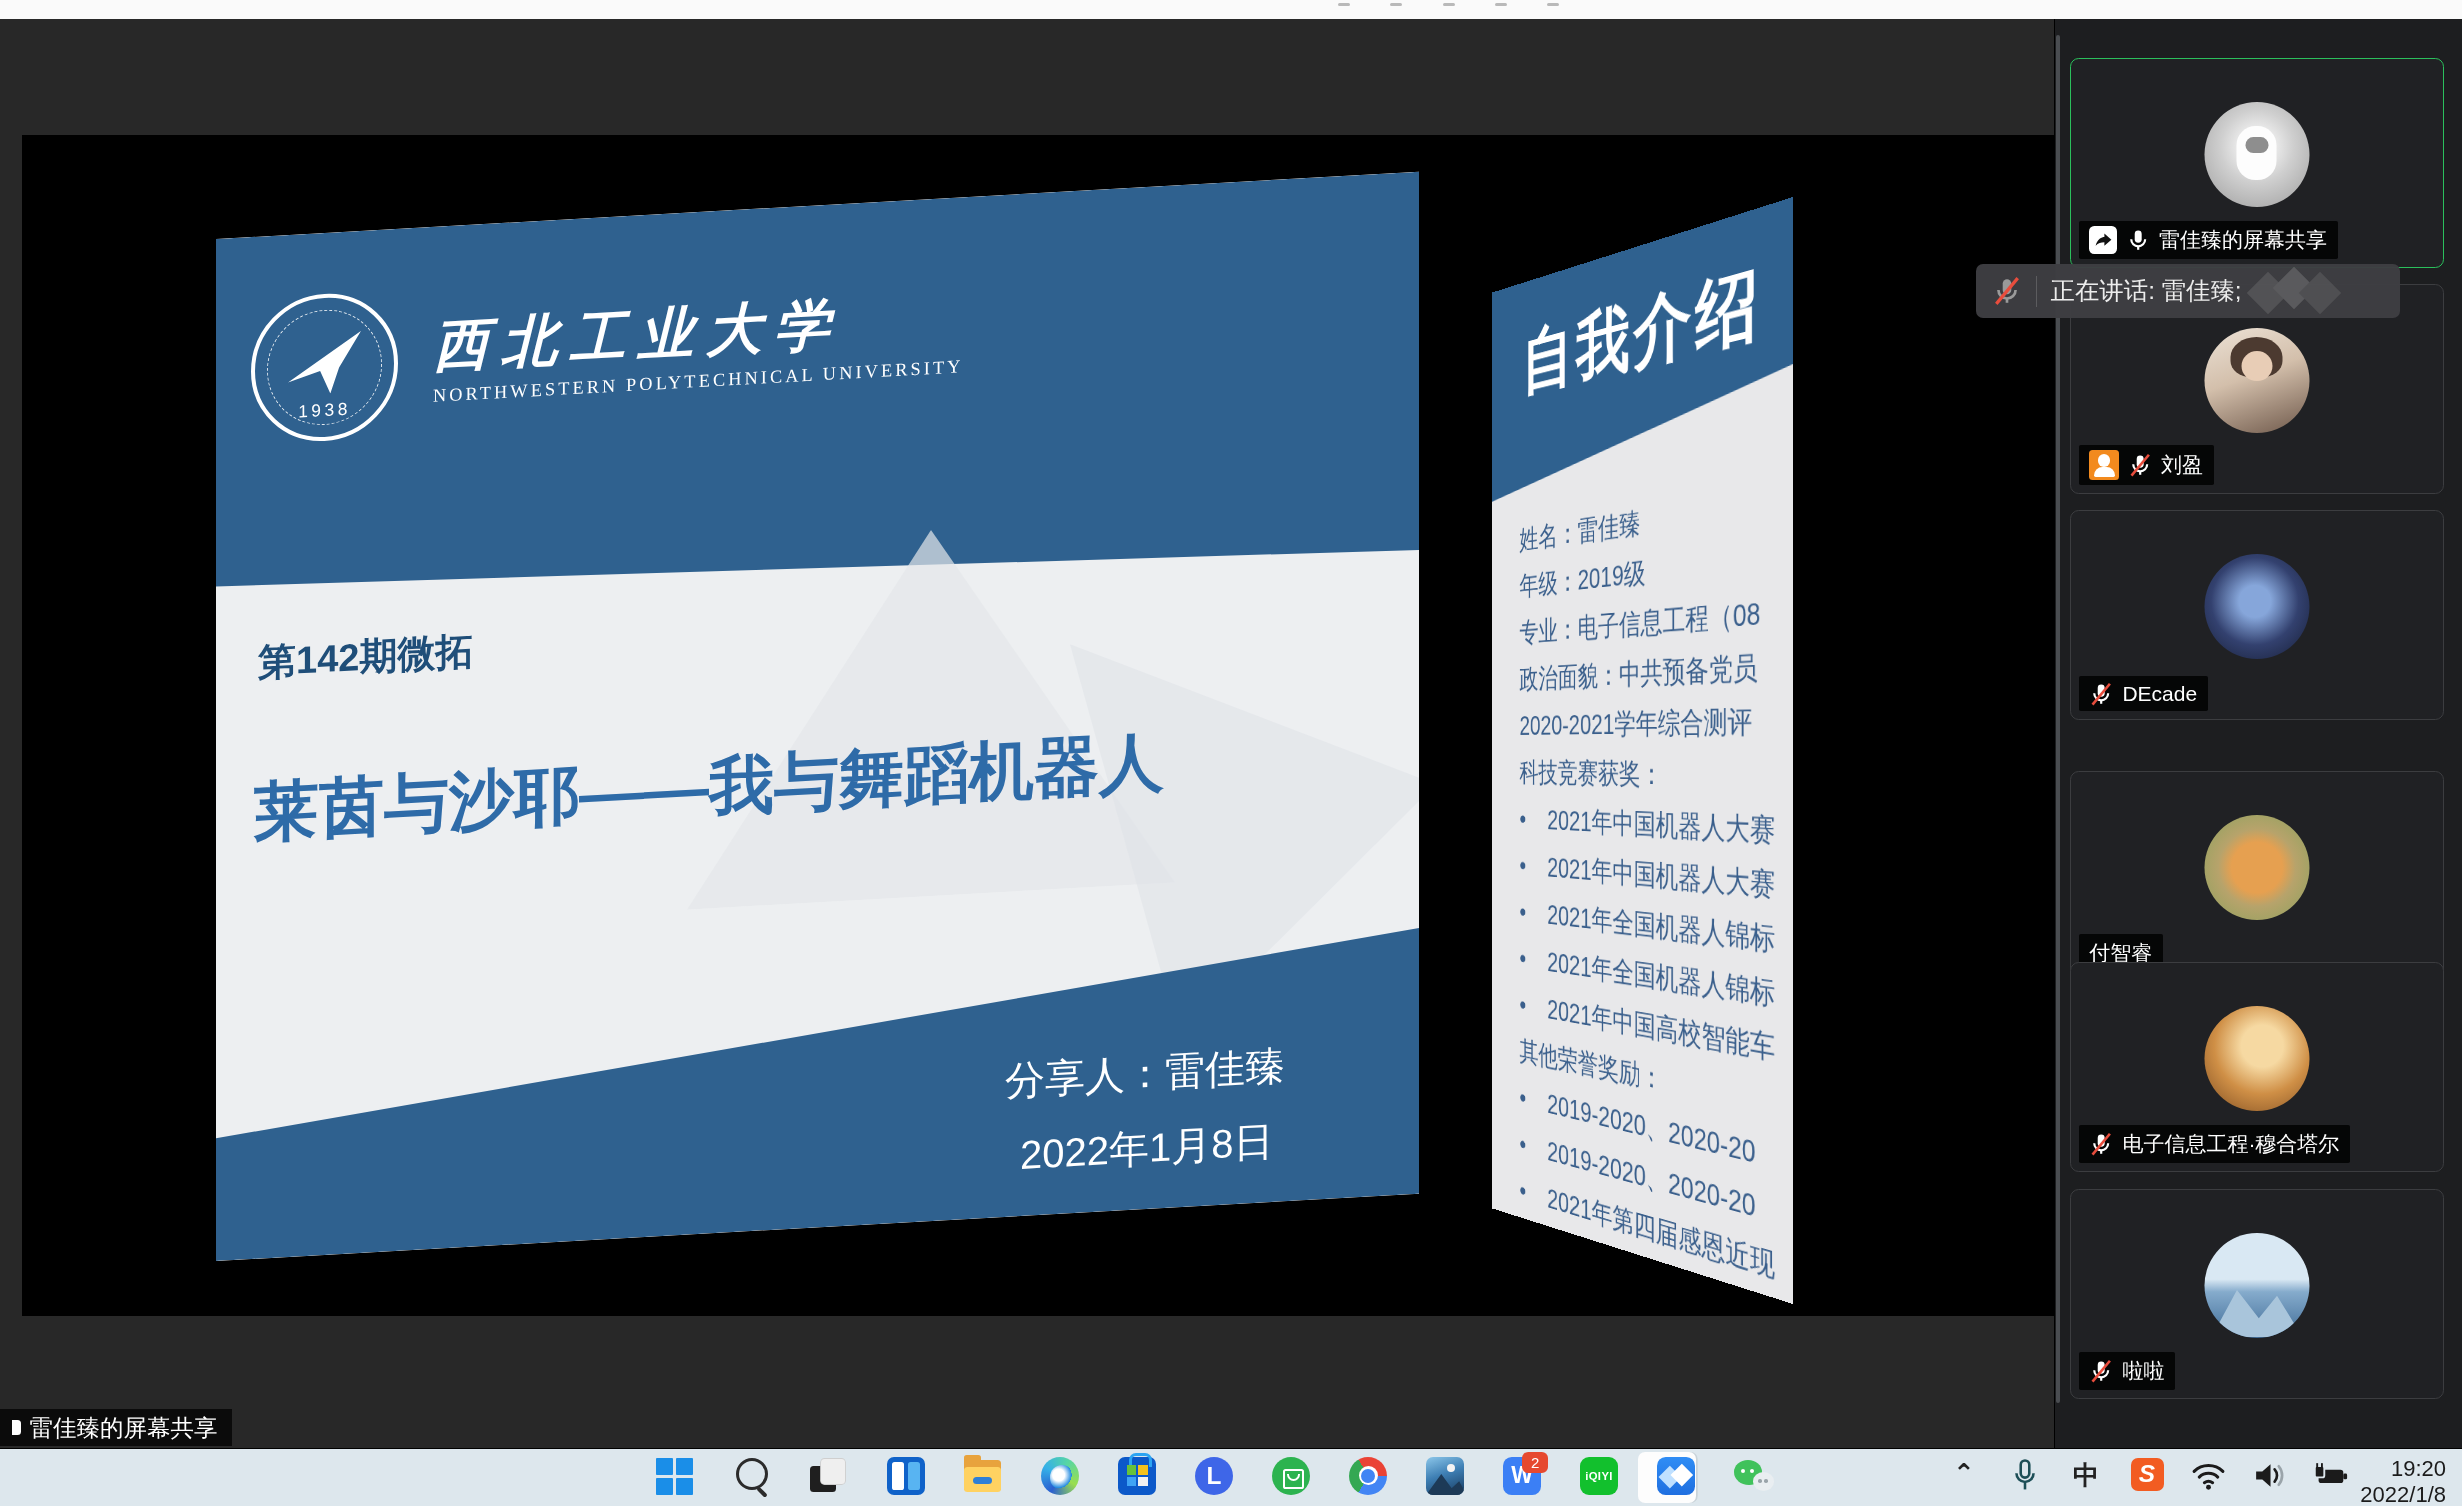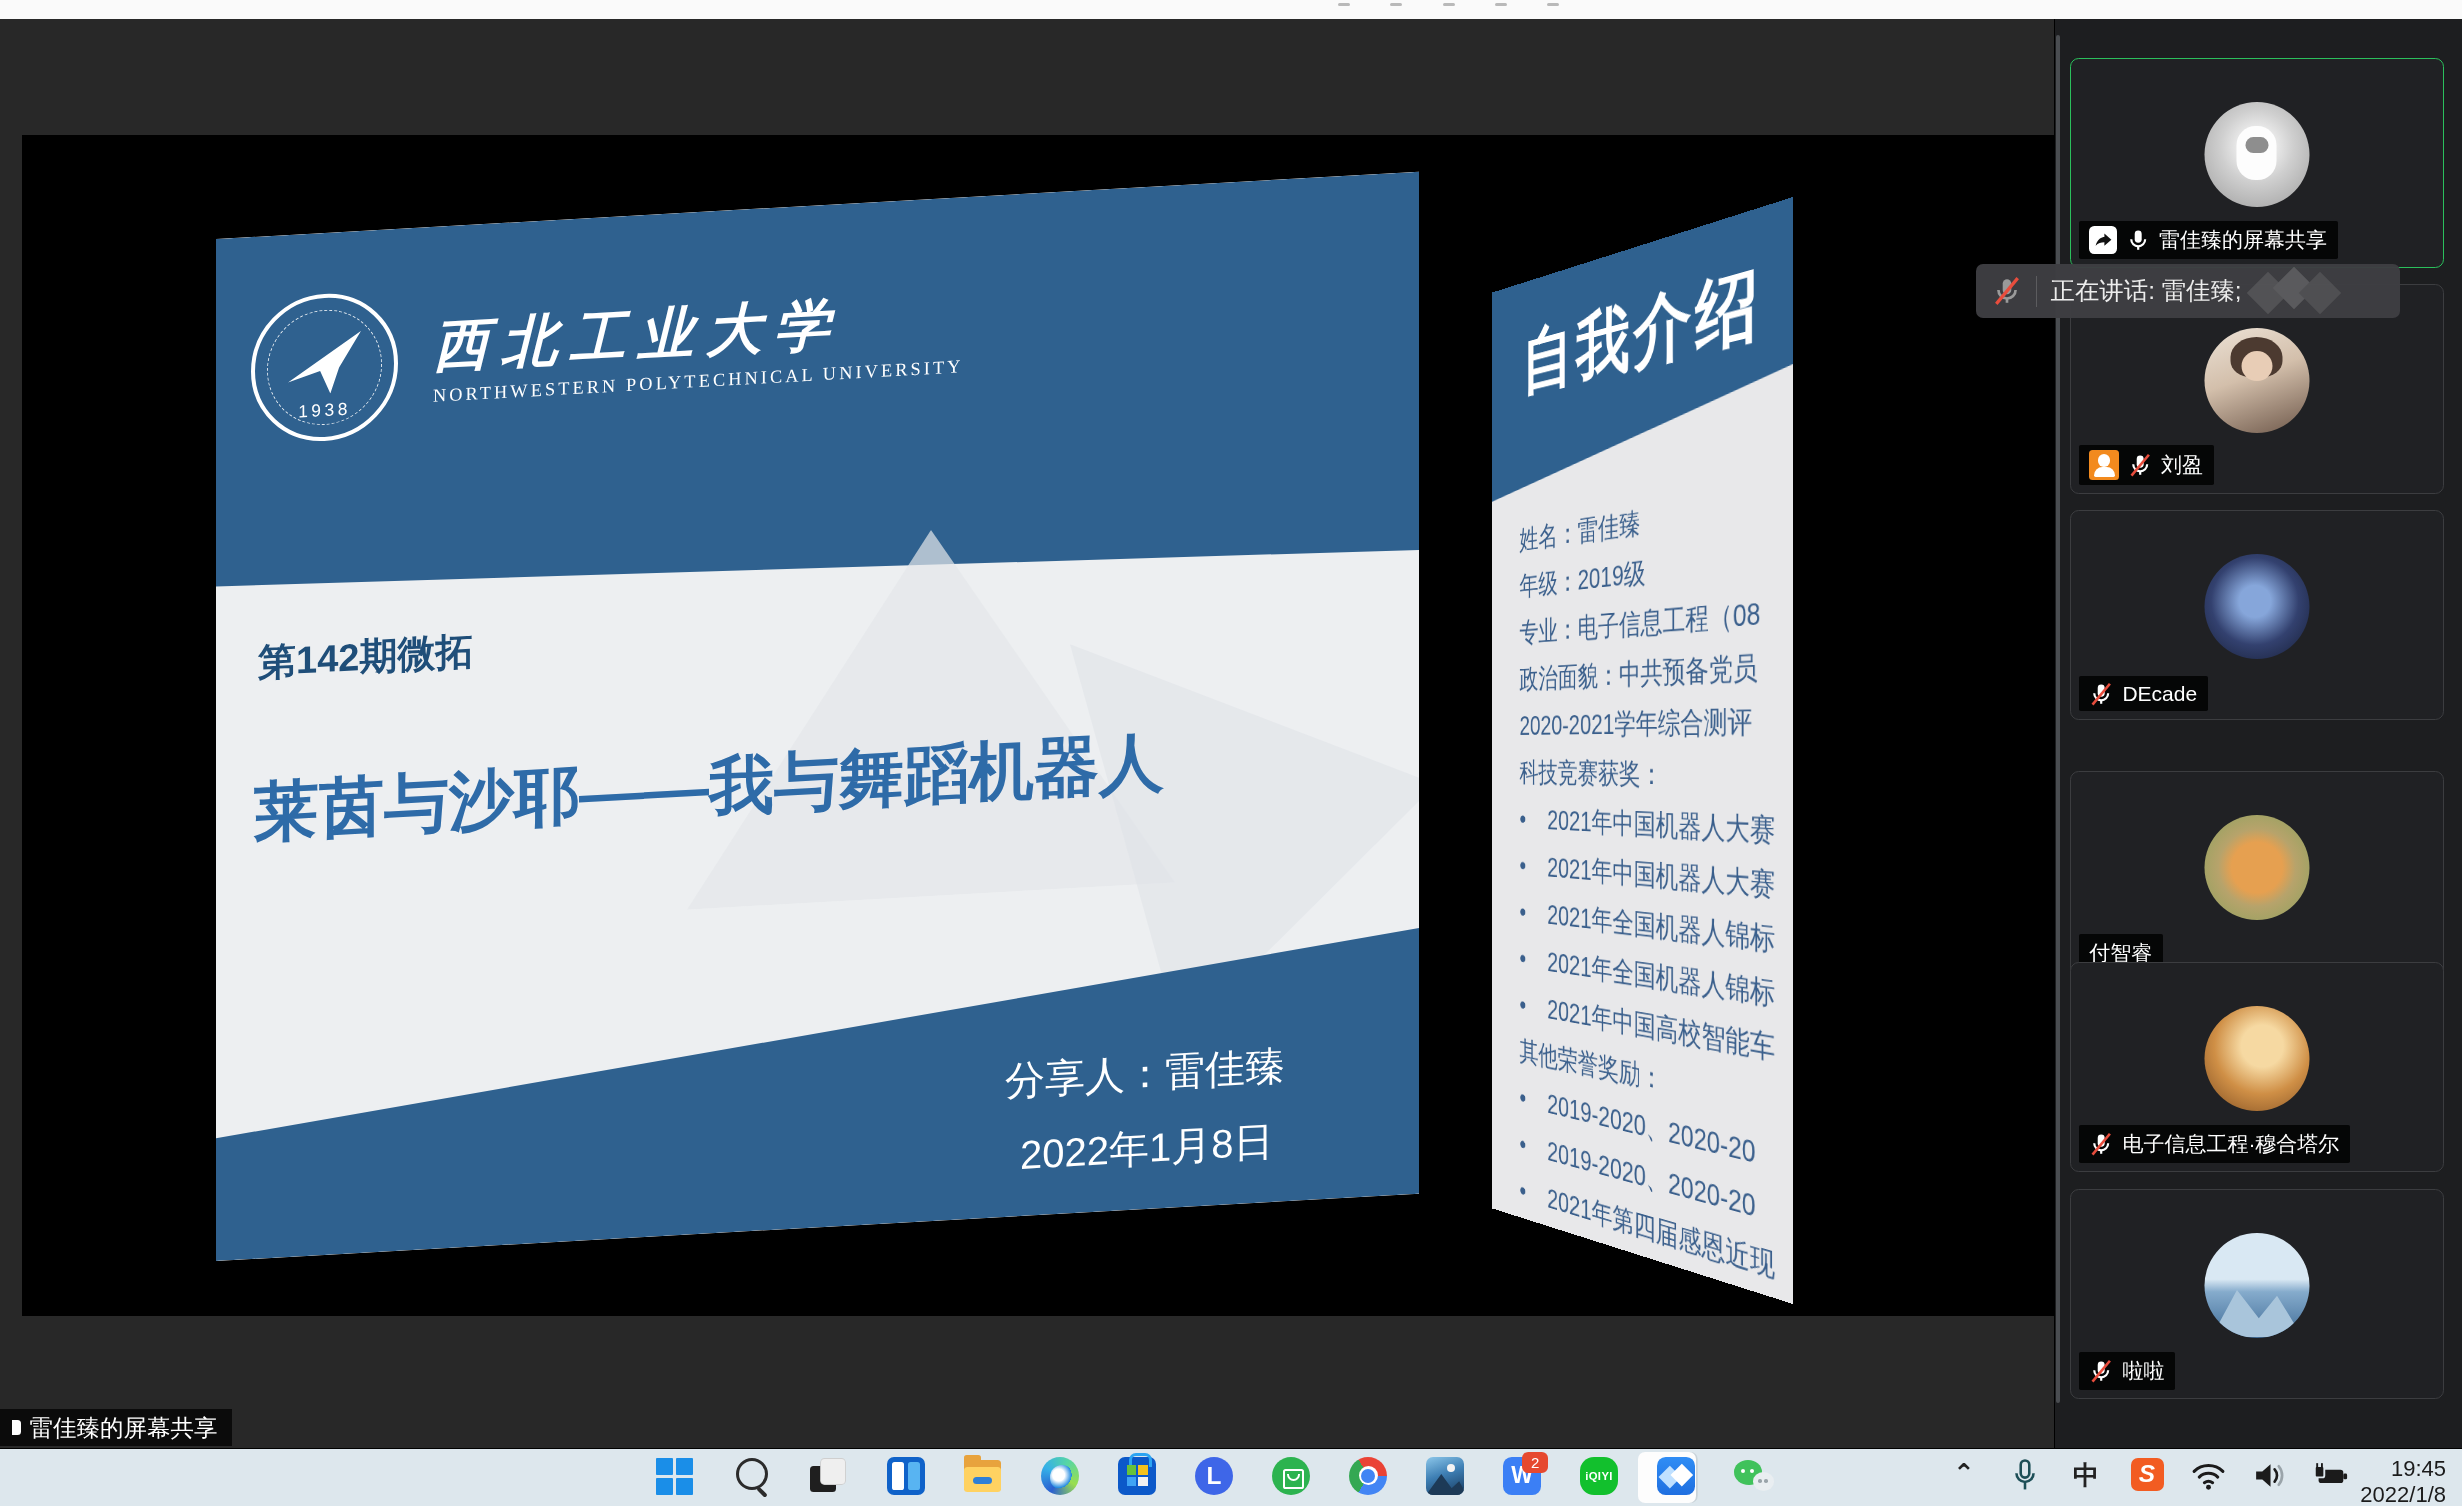--- a/index.html
+++ b/index.html
@@ -140,21 +140,21 @@
   .chrome{border-radius:50%;background:conic-gradient(from -30deg,#ea4335 0 120deg,#4285f4 120deg 240deg,#34a853 240deg 360deg);position:relative;}
   .chrome::before{content:'';position:absolute;left:9.6px;top:9.6px;width:19px;height:19px;background:#fff;border-radius:50%;}
   .chrome::after{content:'';position:absolute;left:12.2px;top:12.2px;width:14px;height:14px;background:#4285f4;border-radius:50%;}
   .photos{border-radius:7px;background:linear-gradient(160deg,#8cc7ea 0%,#3e7fb4 45%,#16395e 100%);overflow:hidden;position:relative;}
   .photos::before{content:'';position:absolute;left:21px;top:7px;width:7.8px;height:7.8px;background:#f3f3f3;border-radius:50%;}
   .photos::after{content:'';position:absolute;left:-3.5px;bottom:-5.2px;width:47px;height:26px;background:#1d3a57;
     clip-path:polygon(0 100%,40% 0,62% 55%,78% 28%,100% 100%);}
   .wps{background:#3b7ff5;border-radius:8.7px;color:#fff;font-weight:bold;font-size:23px;display:flex;align-items:center;justify-content:center;}
   .wpsbadge{position:absolute;right:1.7px;top:-5.2px;min-width:21px;height:21px;background:#e6492f;border-radius:6.1px;
     color:#fff;font-size:15px;display:flex;align-items:center;justify-content:center;padding:0 2.6px;}
-  .iqiyi{background:#12c02d;border-radius:14px;color:#fff;font-weight:bold;font-size:11.3px;display:flex;align-items:center;justify-content:center;letter-spacing:0.4px;}
+  .iqiyi{background:#12c02d;border-radius:9px;color:#fff;font-weight:bold;font-size:11.3px;display:flex;align-items:center;justify-content:center;letter-spacing:0.4px;}
   .meetcard{position:absolute;left:-10.5px;top:-5.2px;width:58px;height:51px;background:#fdfdfd;border-radius:7px;box-shadow:1.7px 0 0 #c9d3d9;}
   .meet{background:linear-gradient(180deg,#2f8df5,#1f6fe0);border-radius:8.7px;position:relative;overflow:hidden;}
   .meet i{position:absolute;width:15.7px;height:15.7px;transform:rotate(45deg);}
   .meet i:nth-child(1){left:5.2px;top:12.2px;background:#bfe0ff;}
   .meet i:nth-child(2){left:17.4px;top:10.5px;background:#fff;}
   .wechat{position:relative;}
   .wechat .b1{position:absolute;left:0;top:3.5px;width:28px;height:24.4px;background:#40c25b;border-radius:50% 50% 46% 54%;}
   .wechat .b1 i{position:absolute;width:4.4px;height:4.4px;background:#fff;border-radius:50%;top:8.7px;}
   .wechat .b1 i:nth-child(1){left:7px;}
   .wechat .b1 i:nth-child(2){left:15.7px;}
@@ -452,17 +452,17 @@
         <rect x="8" y="10" width="26" height="14" rx="3" fill="#1b1b1b"></rect>
         <rect x="34" y="14" width="4" height="6" rx="1.5" fill="#1b1b1b"></rect>
         <rect x="4" y="6" width="10" height="12" rx="2" fill="#1b1b1b" stroke="#dde7ed" stroke-width="2"></rect>
         <line x1="6.5" y1="3" x2="6.5" y2="8" stroke="#1b1b1b" stroke-width="2"></line>
         <line x1="11.5" y1="3" x2="11.5" y2="8" stroke="#1b1b1b" stroke-width="2"></line>
       </svg>
     </div>
   </div>
 
   <div class="clock">
-    <div>19:45</div>
+    <div>19:20</div>
     <div>2022/1/8</div>
   </div>
 </div>
 
 
 </body></html>

